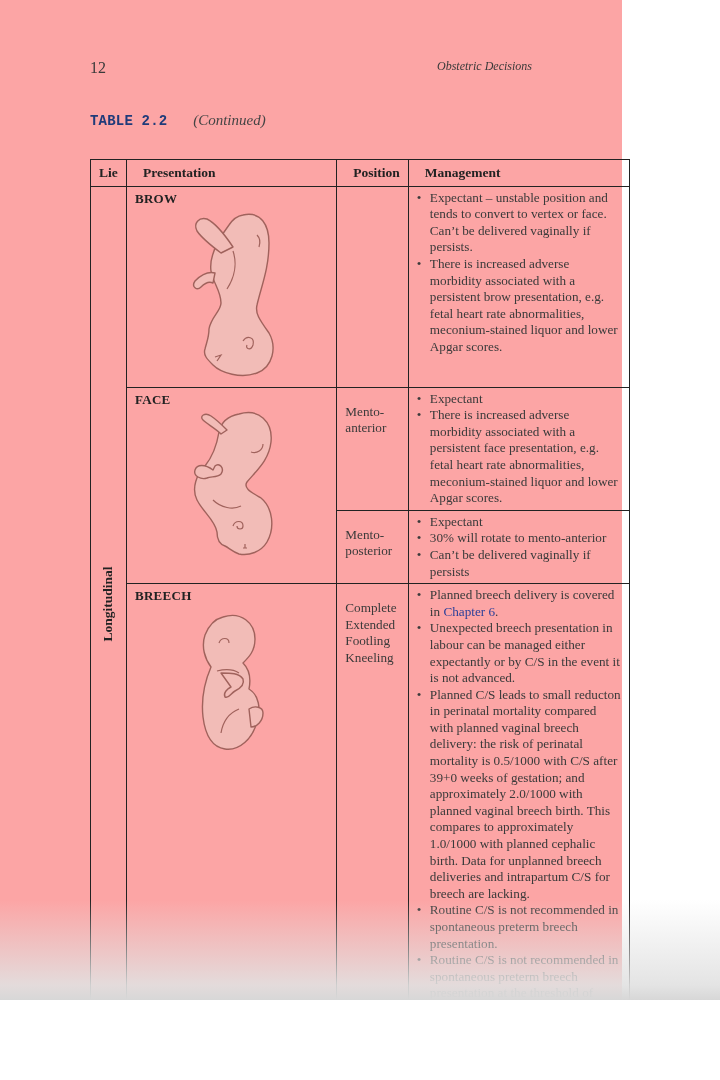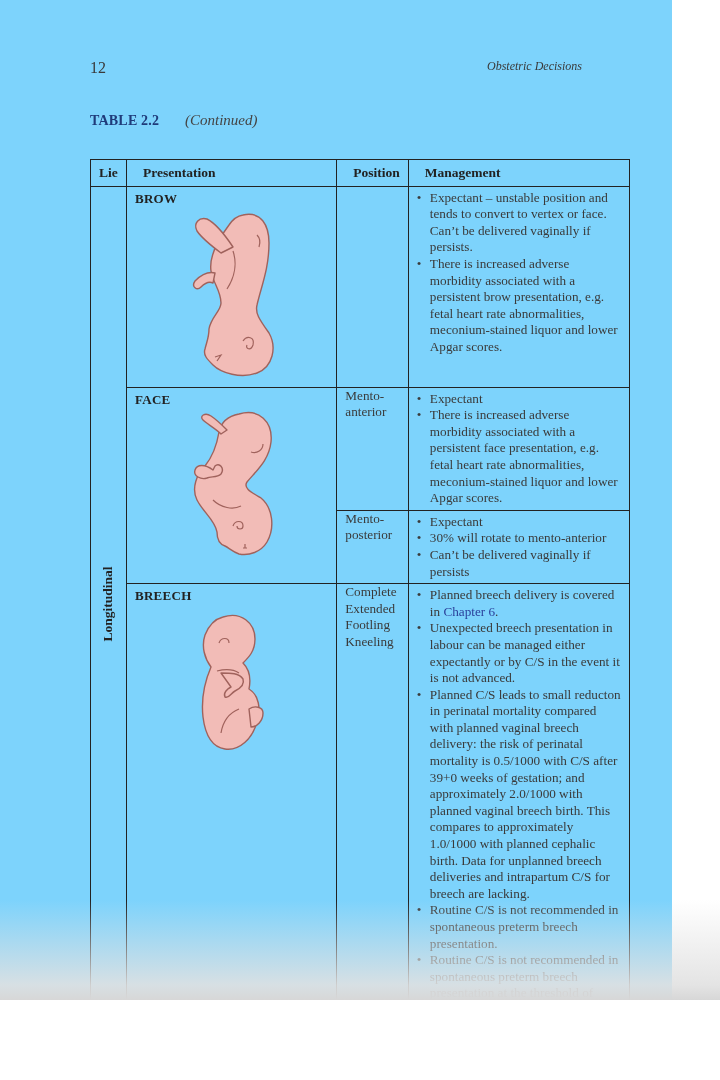--- a/index.html
+++ b/index.html
@@ -1,44 +1,44 @@
 <!DOCTYPE html>
 <html><head>
 <meta charset="utf-8">
 <style>
   * { box-sizing: border-box; margin: 0; padding: 0; }
   html, body { width: 720px; height: 1080px; background: #ffffff; overflow: hidden; }
   body { position: relative; font-family: "Liberation Serif", "DejaVu Serif", serif; color: #333; }
 
-  .page { position: absolute; left: 0; top: 0; width: 672px; height: 1000px; background: #7dd3fc; }
+  .page { position: absolute; left: 0; top: 0; width: 622px; height: 1000px; background: #fca5a5; }
   .page-shade { position: absolute; left: 0; top: 900px; width: 720px; height: 100px;
     background: linear-gradient(to bottom, rgba(255,255,255,0) 0%, rgba(225,225,225,0.9) 85%, rgba(215,215,215,1) 100%); pointer-events: none; }
 
   .page-number { position: absolute; left: 90px; top: 59px; font-size: 16px; color: #3a3a3a; }
   .running-head { position: absolute; right: 90px; top: 59px; font-size: 12px; font-style: italic; color: #3a3a3a; }
 
   .table-caption { position: absolute; left: 90px; top: 112px; font-size: 15px; }
-  .table-caption .label { font-family: Liberation Serif, serif; font-weight: bold; color: #1f3b7a; letter-spacing: 0.2px; font-size: 14px; margin-top: 32px; }
+  .table-caption .label { font-family: Liberation Mono, monospace; font-weight: bold; color: #1f3b7a; letter-spacing: 0.2px; font-size: 14px; margin-top: 32px; }
   .table-caption .cont { font-style: italic; color: #444; margin-left: 22px; font-size: 15px; }
   .table-title { position: absolute; left: 90px; top: 137px; font-size: 15px; color: #444; }
 
   table.fetal { position: absolute; left: 90px; top: 159px; width: 540px; border-collapse: collapse; font-size: 13.2px; line-height: 16.6px; color: #3a3a3a; }
   table.fetal td, table.fetal th { border: 1px solid #222; vertical-align: top; }
   table.fetal th { text-align: left; font-weight: bold; height: 26px; padding: 5px 8px 4px 16px; font-size: 13.5px; color: #222; border-bottom: 1px solid #222; }
   table.fetal th.lie-h { text-align: center; padding-left: 4px; padding-right: 4px; }
   col.c-lie { width: 36px; } col.c-pres { width: 211px; } col.c-pos { width: 71px; } col.c-man { width: 222px; }
 
   td.lie-cell { vertical-align: middle; text-align: center; position: relative; padding: 0; border-left: 1px solid #222; border-bottom: 1px solid #222; }
   td.lie-cell .rot { position: absolute; left: 50%; top: 50%; transform: translate(-50%, -50%) rotate(-90deg); white-space: nowrap; font-weight: bold; font-size: 13.5px; color: #222; }
 
   td.pres-cell { padding: 4px 8px; border-left: 1px solid #555; border-right: 1px solid #555; }
   .pres-name { font-weight: bold; font-size: 13px; color: #222; letter-spacing: 0.3px; }
   .fetus { display: block; margin: 0 auto; }
 
-  td.pos-cell { padding: 0 8px; border-right: 1px solid #222; }
+  td.pos-cell { padding: 16px 8px; border-right: 1px solid #222; }
   td.pos-cell .pos-line { display: block; }
   td.man-cell { padding: 3px 8px 3px 8px; }
   ul.bullets { list-style: none; }
   ul.bullets li { position: relative; padding-left: 13px; }
   ul.bullets li::before { content: "•"; position: absolute; left: 0; top: 0; }
   .link { color: #2a3f9a; }
 
   
   .footer { position: absolute; left: 0; top: 1000px; width: 720px; height: 80px; background: #fff; }
 </style>

